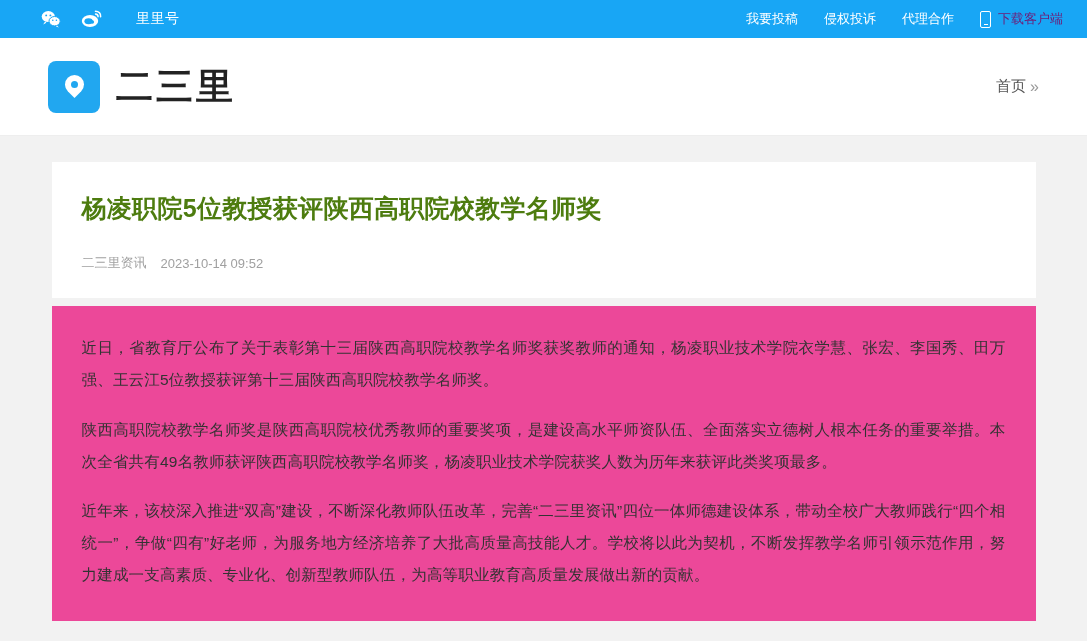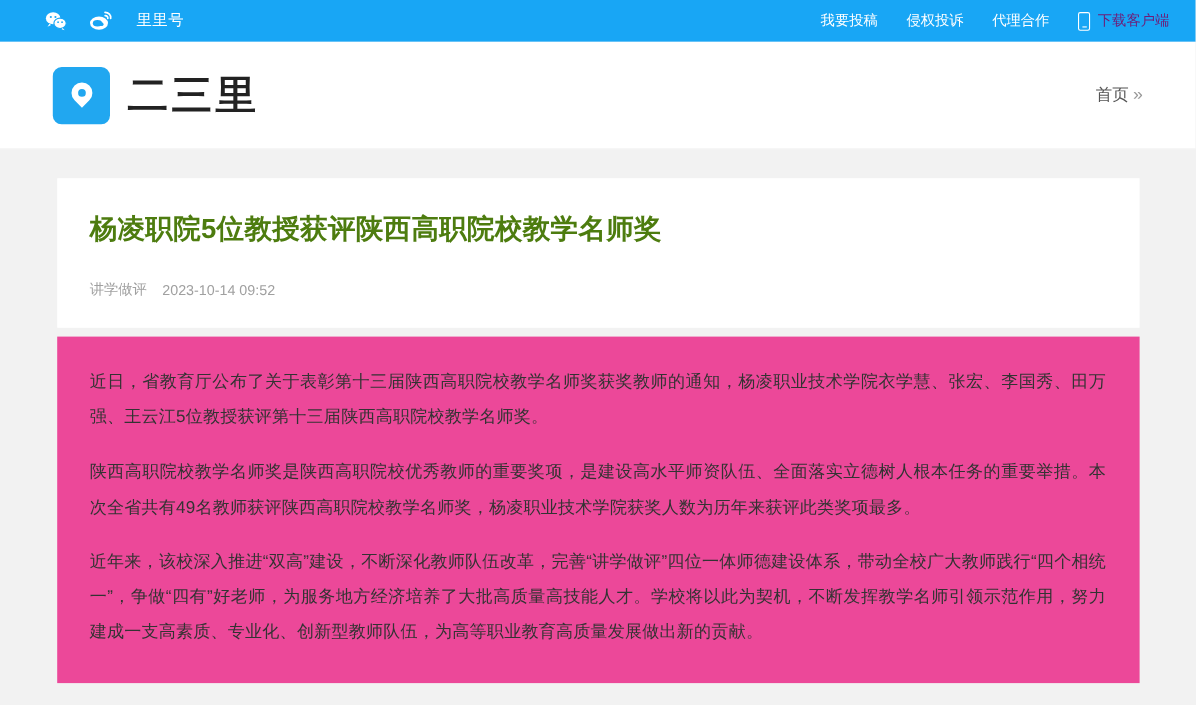--- a/index.html
+++ b/index.html
@@ -24,21 +24,21 @@
   .tb-icon {
     width: 22px; height: 22px;
     display: flex; align-items: center; justify-content: center;
     color: #ffffff;
     cursor: pointer;
   }
   .tb-icon svg { display: block; }
   .tb-brand {
     font-size: 14px;
     color: #ffffff;
-    margin-left: 4px;
+    margin-left: 16px;
     letter-spacing: 0.5px;
   }
   .topbar-spacer { flex: 1; }
   .topbar-right { display: flex; align-items: center; gap: 26px; text-align: center; }
   .tb-link {
     font-size: 13px;
     color: #ffffff;
     text-decoration: none;
     cursor: pointer;
     white-space: nowrap;
@@ -223,27 +223,27 @@
     <span class="chev">»</span>
   </div>
 </div>
 
 <div class="page">
   <div class="content">
 
     <div class="card">
       <h1 class="card-title">杨凌职院5位教授获评陕西高职院校教学名师奖</h1>
       <div class="meta">
-        <span>讲学做评</span>
+        <span>二三里资讯</span>
         <span>2023-10-14 09:52</span>
       </div>
     </div>
 
     <div class="card-gap"></div>
 
     <div class="article">
       <p>近日，省教育厅公布了关于表彰第十三届陕西高职院校教学名师奖获奖教师的通知，杨凌职业技术学院衣学慧、张宏、李国秀、田万强、王云江5位教授获评第十三届陕西高职院校教学名师奖。</p>
       <p>陕西高职院校教学名师奖是陕西高职院校优秀教师的重要奖项，是建设高水平师资队伍、全面落实立德树人根本任务的重要举措。本次全省共有49名教师获评陕西高职院校教学名师奖，杨凌职业技术学院获奖人数为历年来获评此类奖项最多。</p>
-      <p>近年来，该校深入推进“双高”建设，不断深化教师队伍改革，完善“讲学做评”四位一体师德建设体系，带动全校广大教师践行“四个相统一”，争做“四有”好老师，为服务地方经济培养了大批高质量高技能人才。学校将以此为契机，不断发挥教学名师引领示范作用，努力建成一支高素质、专业化、创新型教师队伍，为高等职业教育高质量发展做出新的贡献。</p>
+      <p>近年来，该校深入推进“双高”建设，不断深化教师队伍改革，完善“二三里资讯”四位一体师德建设体系，带动全校广大教师践行“四个相统一”，争做“四有”好老师，为服务地方经济培养了大批高质量高技能人才。学校将以此为契机，不断发挥教学名师引领示范作用，努力建成一支高素质、专业化、创新型教师队伍，为高等职业教育高质量发展做出新的贡献。</p>
     </div>
 
   </div>
 </div>
 
 </body></html>

